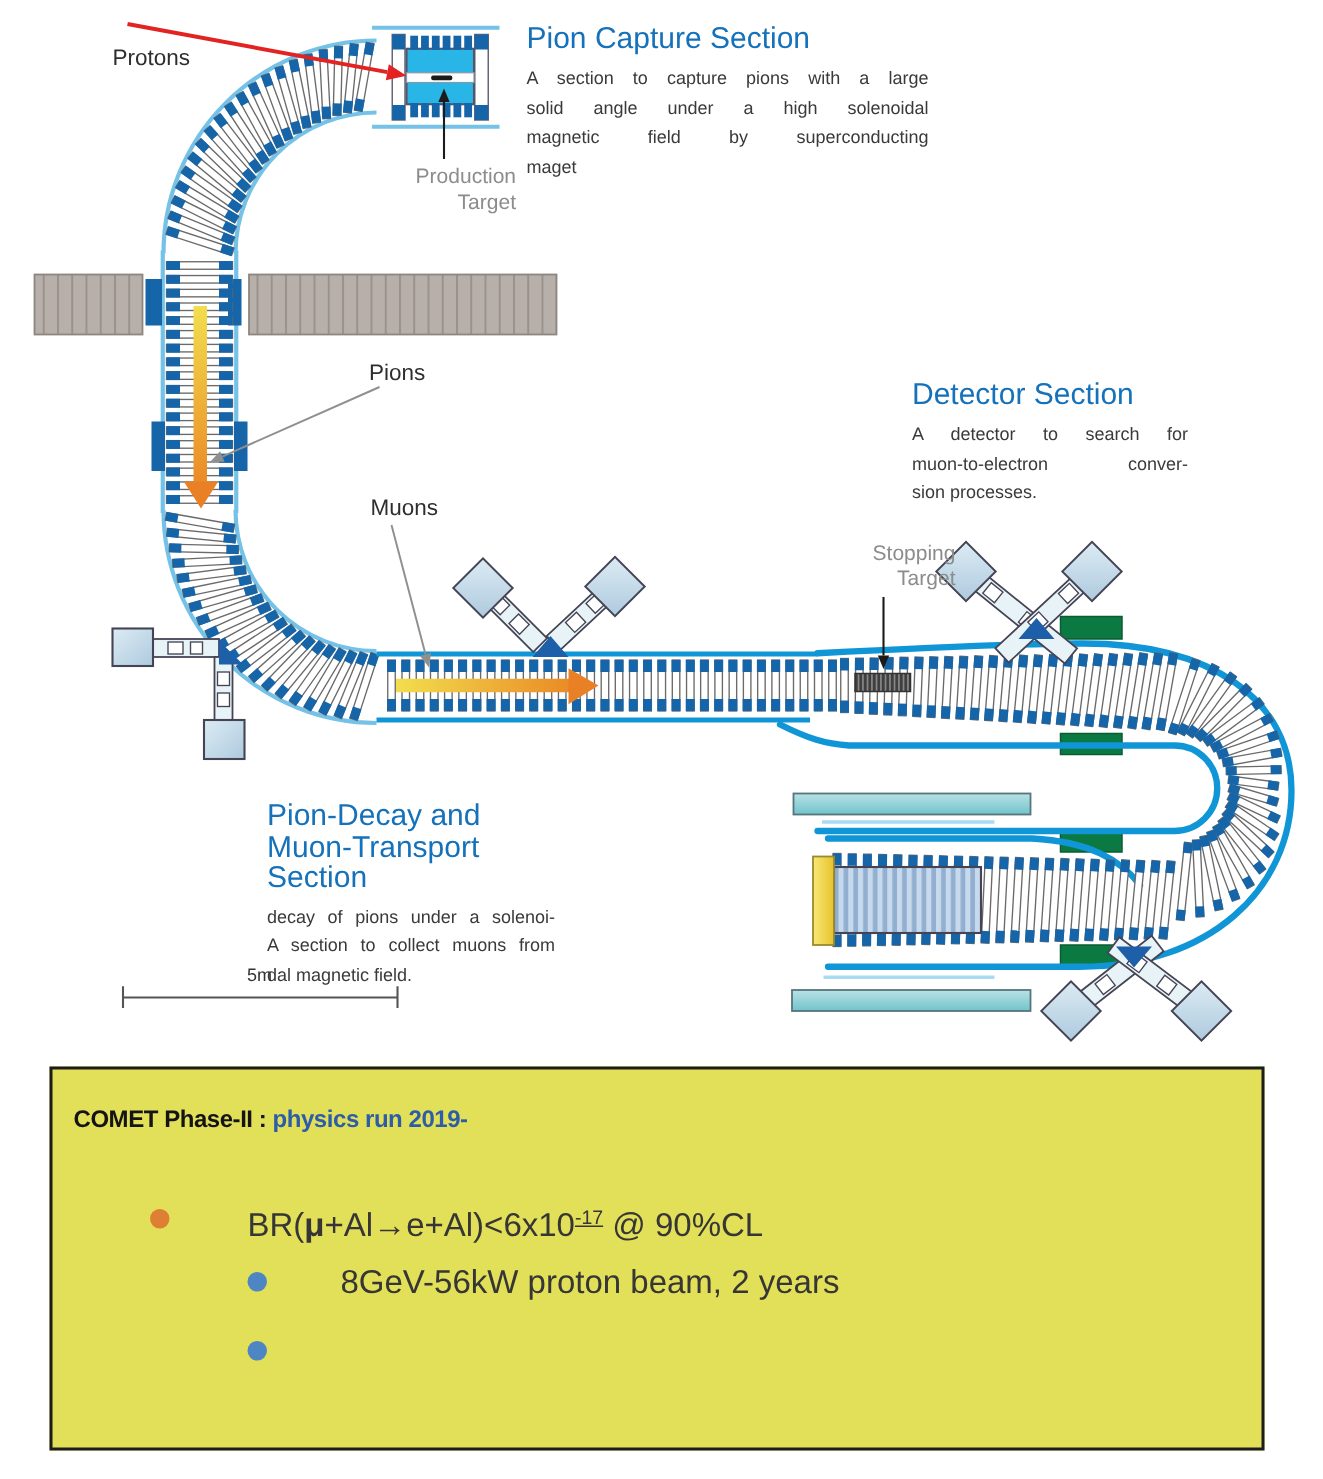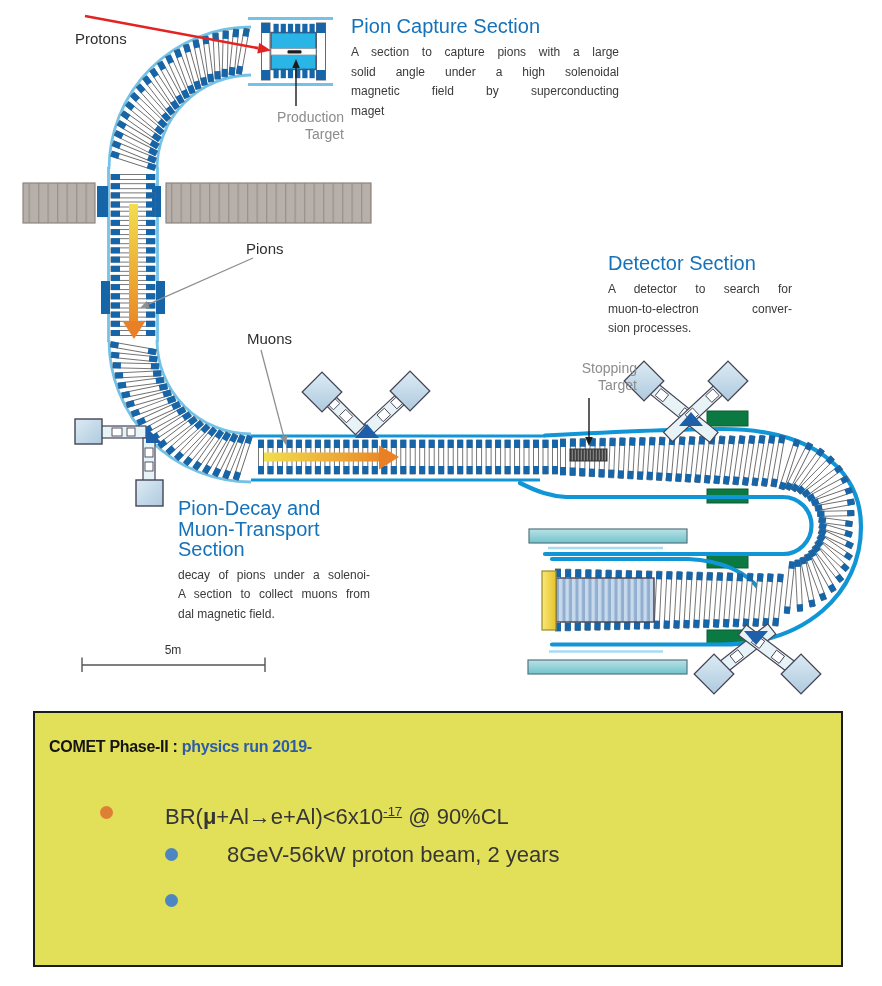--- a/index.html
+++ b/index.html
@@ -1059,21 +1059,21 @@
     <div class="jl">muon-to-electron conver-</div>
     <div>sion processes.</div>
   </div>
 </div>
 
 <div class="ann glabel" style="left:541px;top:360px;width:96px">
   <div>Stopping</div>
   <div>Target</div>
 </div>
 
-<div class="ann" style="left:178px;top:498px;width:192px">
+<div class="ann" style="left:178px;top:534px;width:192px">
   <div class="h1 two">
     <div>Pion-Decay and</div>
     <div>Muon-Transport Section</div>
   </div>
   <div class="body">
     <div class="jl">decay of pions under a solenoi-</div>
     <div class="jl">A section to collect muons from</div>
     <div>dal magnetic field.</div>
   </div>
 </div>

